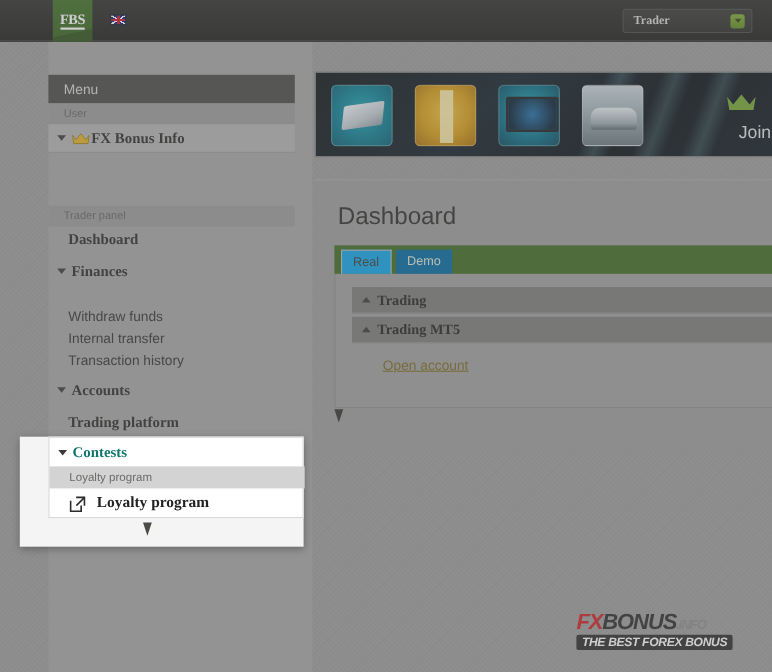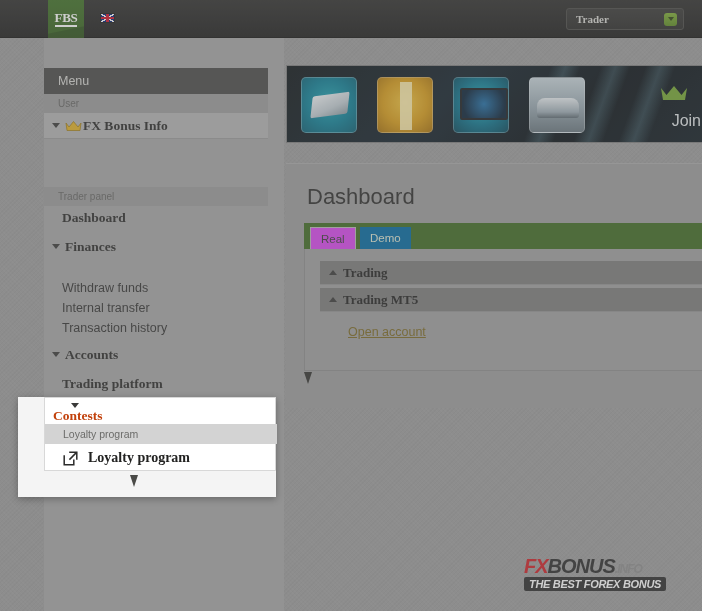--- a/index.html
+++ b/index.html
@@ -337,21 +337,21 @@
     position: absolute;
     top: 4px; height: 22px;
     display: flex;
     align-items: center;
     padding: 0 10px;
     font-size: 11.5px;
     cursor: pointer;
   }
   #tab-real {
     left: 6px;
-    background: #d946ef;
+    background: #0ea5e9;
     color: #3a3a39;
     border: 1px solid #b9b9b7;
     border-bottom: none;
   }
   #tab-demo {
     left: 56px;
     background: #0369a1;
     color: #dde7d3;
   }
   #panel-body {
@@ -455,23 +455,22 @@
     border: 1px solid #d8d8d8;
   }
   #spot-contests {
     position: absolute;
     left: 8px; top: 5px;
     display: flex;
     align-items: center;
     font-family: "Liberation Serif", serif;
     font-weight: bold;
     font-size: 13.5px;
-    color: #c2410c;
-    cursor: pointer;
-    flex-direction: column;
+    color: #0f766e;
+    cursor: pointer;
   }
   #spot-subhead {
     position: absolute;
     left: 0; top: 26px;
     width: 232px; height: 20px;
     background: #d3d3d3;
     display: flex;
     align-items: center;
     padding-left: 18px;
     font-size: 10.5px;

